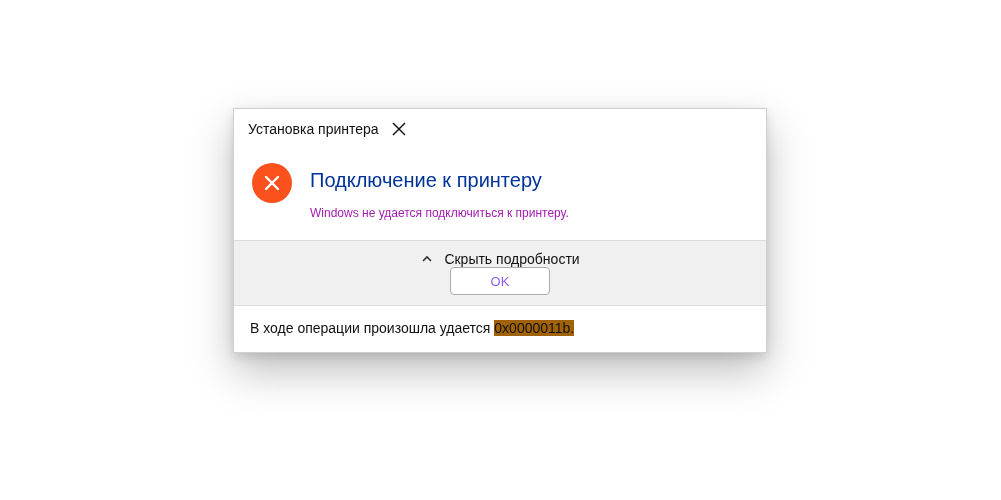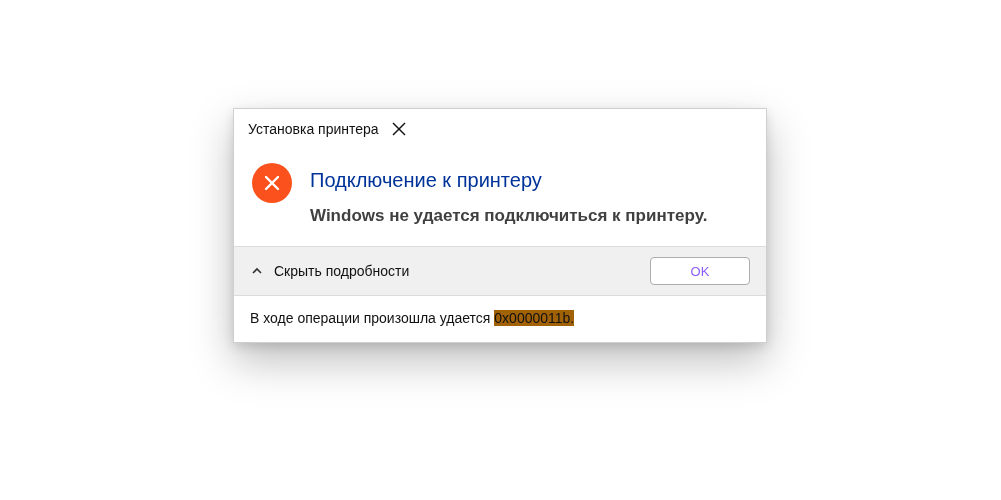--- a/index.html
+++ b/index.html
@@ -75,32 +75,32 @@
     flex: 1 1 auto;
     padding-left: 18px;
   }
   .heading {
     color: #003399;
     font-size: 20px;
     font-weight: 400;
     margin: 6px 0 14px 0;
   }
   .message {
-    font-size: 17px;
-    color: #404040;
-    font-weight: bold;
+    font-size: 12px;
+    color: #a21caf;
   }
 
   .footer {
     display: flex;
     align-items: center;
     justify-content: space-between;
     padding: 10px 16px;
     background: #f0f0f0;
     border-top: 1px solid #dcdcdc;
+    flex-direction: column;
   }
   .details-toggle {
     display: flex;
     align-items: center;
     gap: 10px;
     font-size: 14px;
     color: #111;
     cursor: default;
   }
   .chev {

